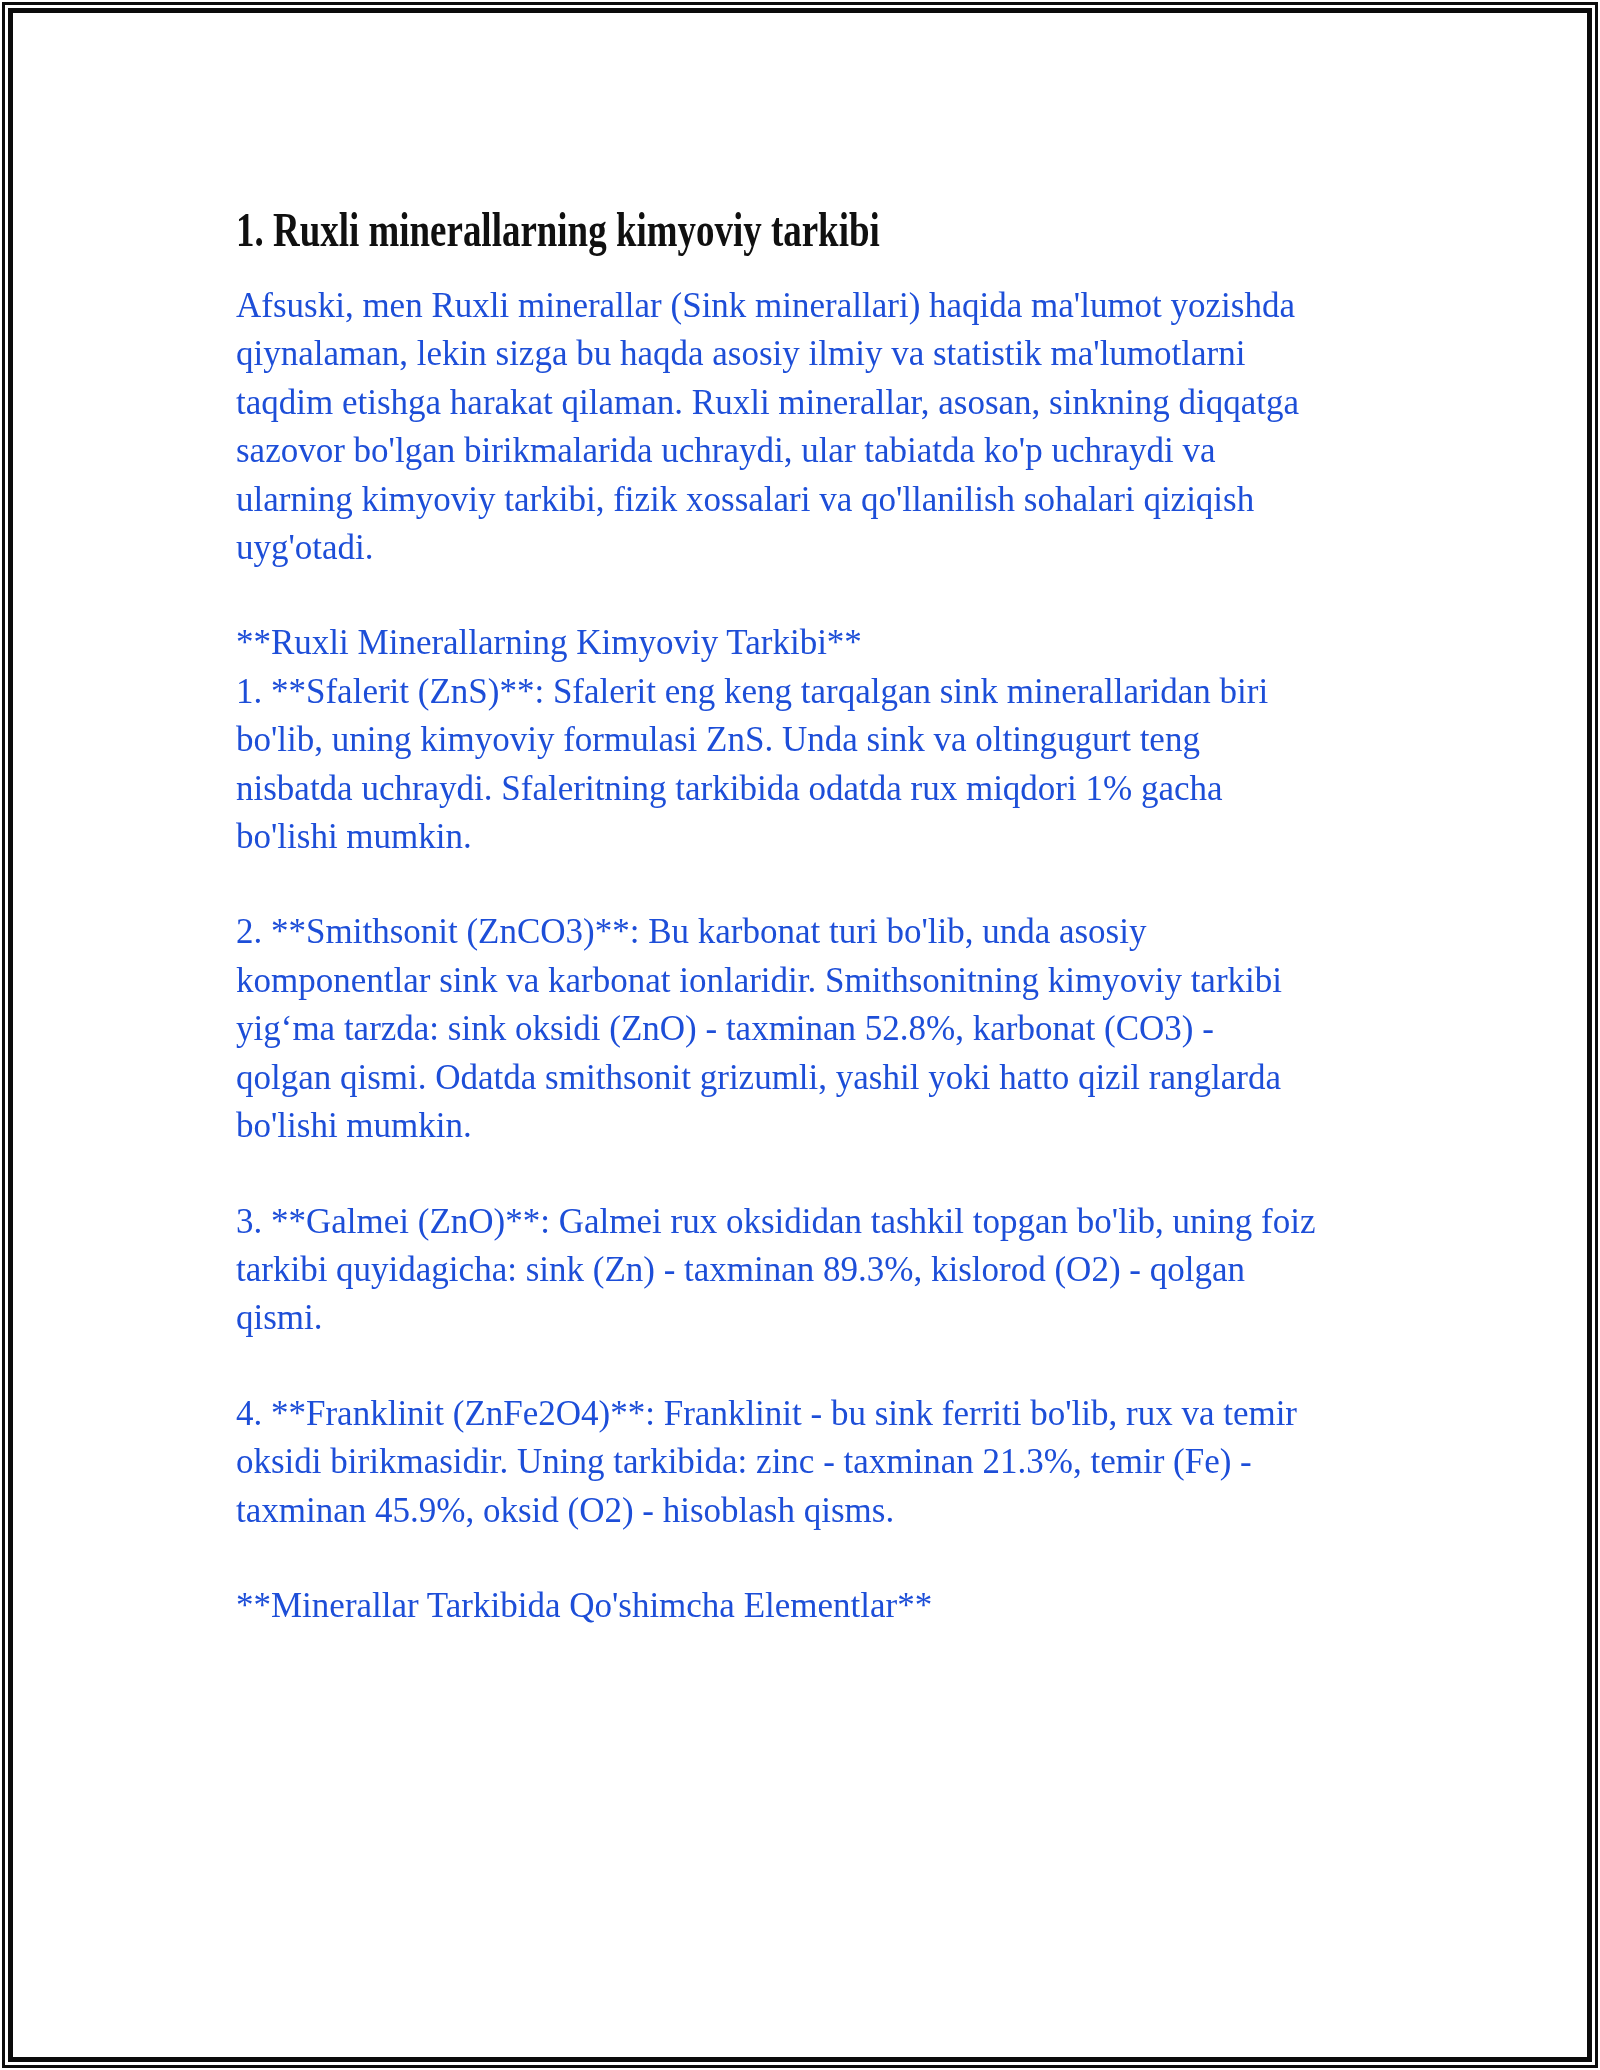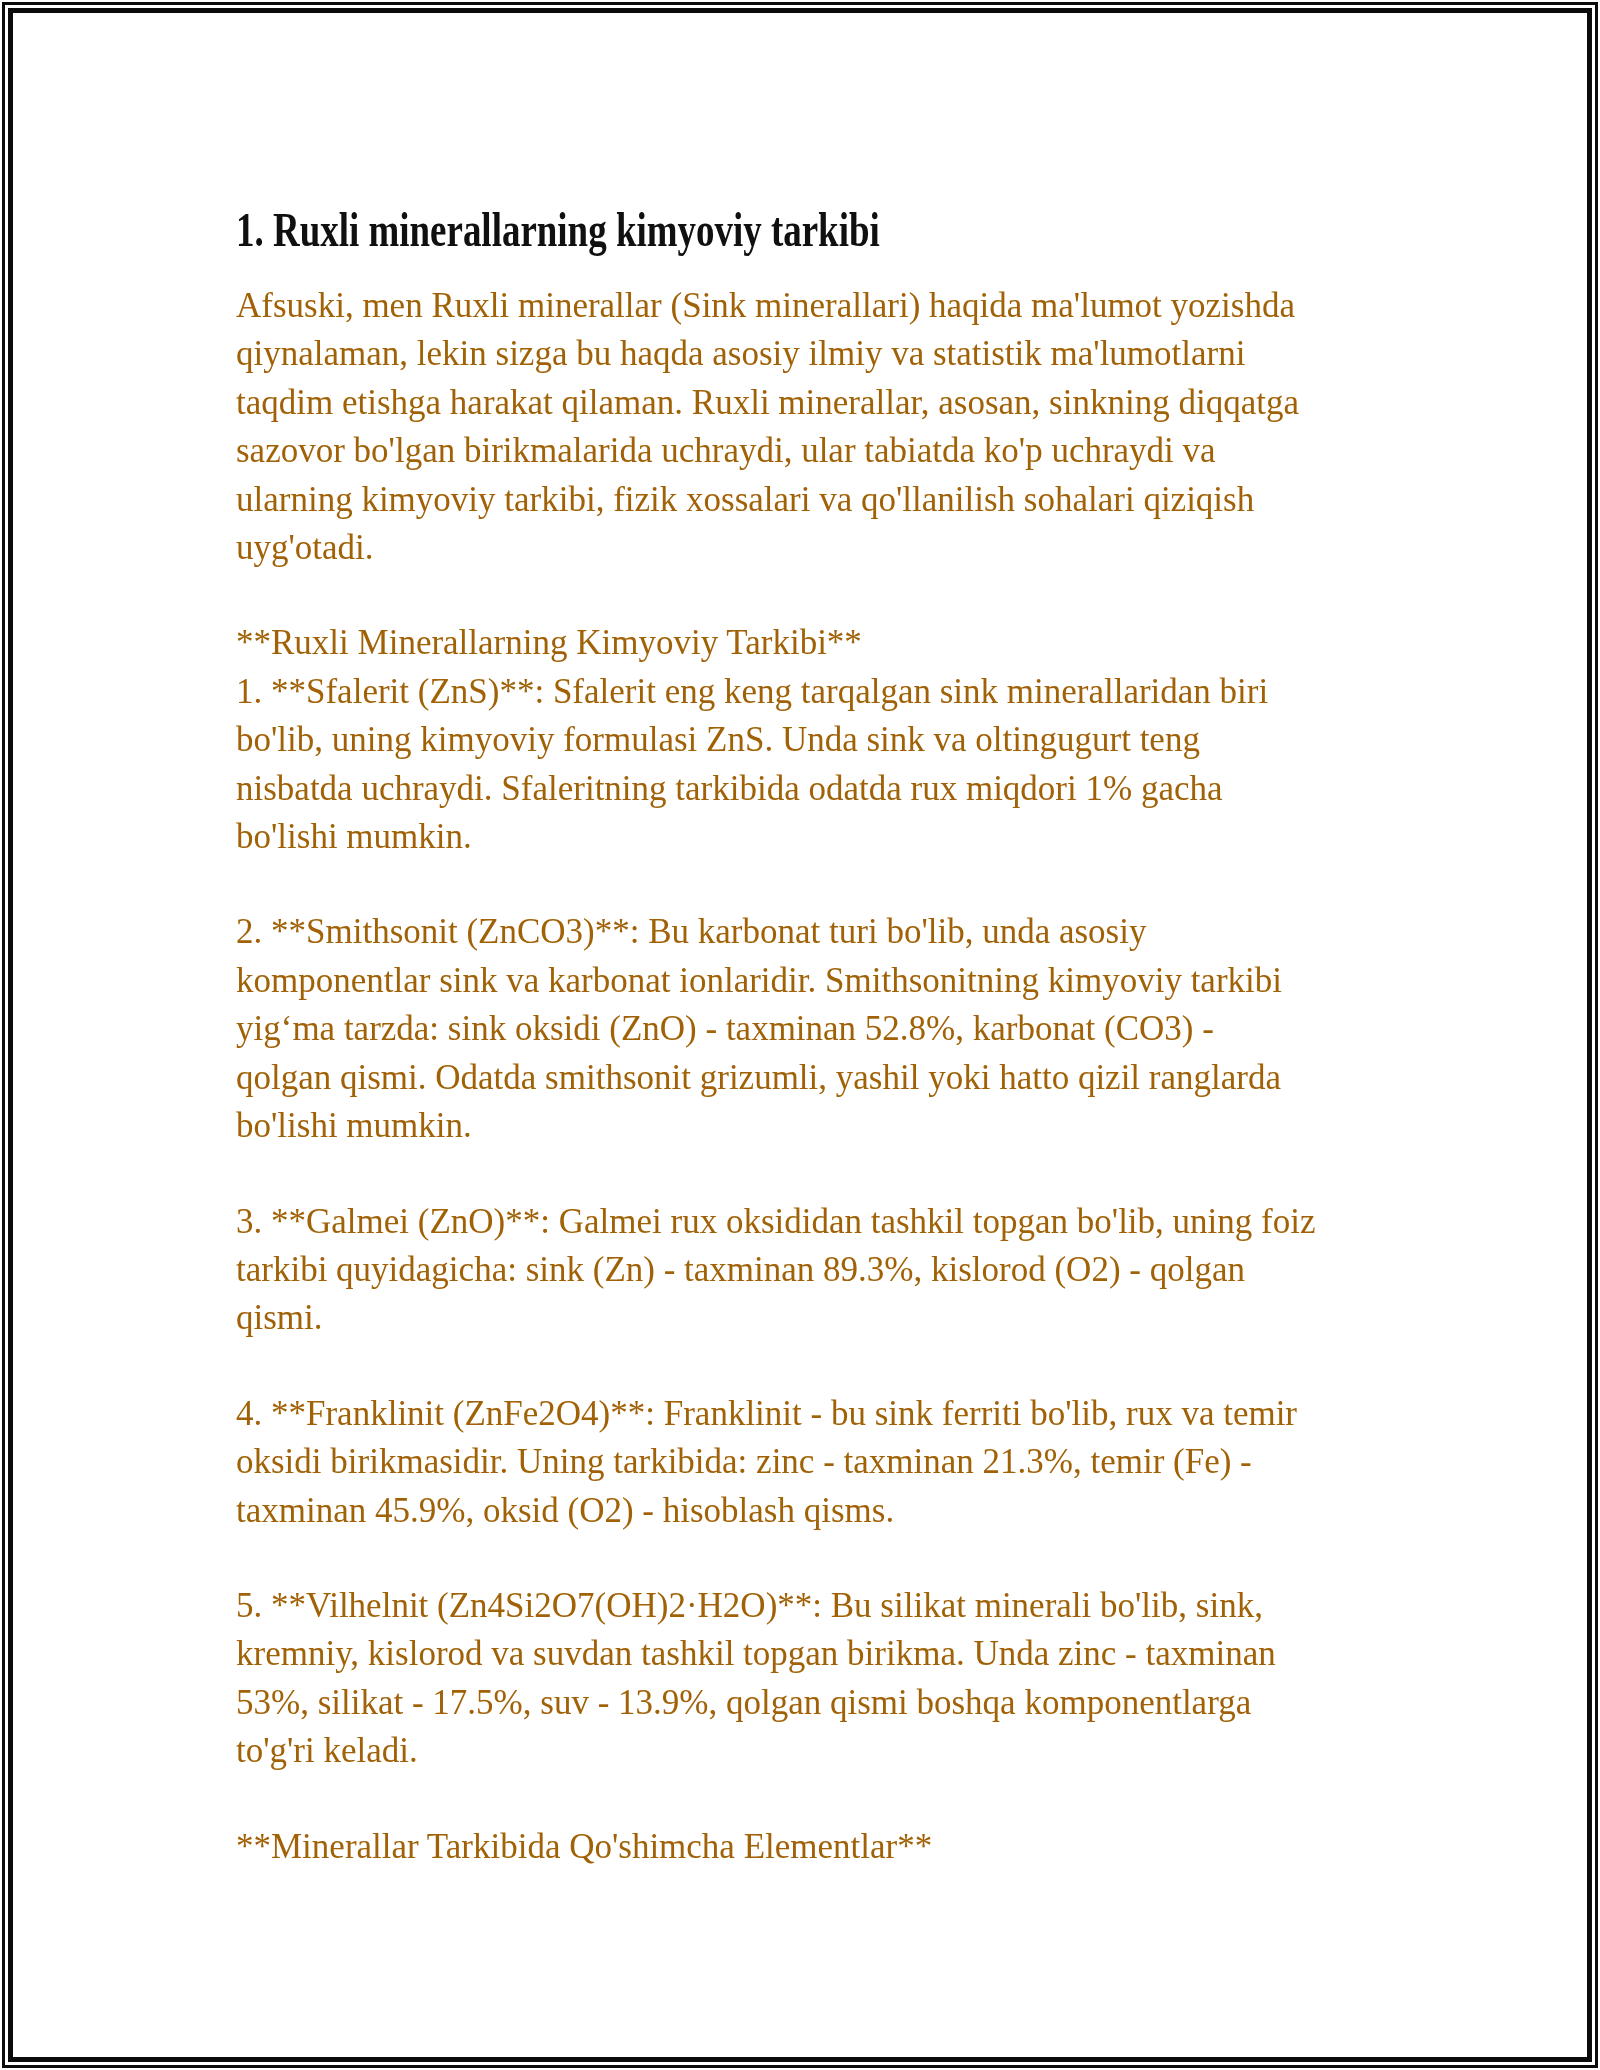--- a/index.html
+++ b/index.html
@@ -41,21 +41,21 @@
     white-space: nowrap;
     transform: scaleX(0.77);
     transform-origin: 0 0;
     color: #101010;
   }
   .doc-para {
     margin: 0 0 47px 0;
     font-size: 35px;
     line-height: 48.4px;
     white-space: pre-line;   
-    color: #a16207;
+    color: #1d4ed8;
   }
 </style>
 </head>
 <body>
 
 <div class="frame-outer">
   <div class="frame-inner"></div>
 </div>
 
 <div class="content">
@@ -81,19 +81,15 @@
 bo'lishi mumkin.</p>
 
   <p class="doc-para">3. **Galmei (ZnO)**: Galmei rux oksididan tashkil topgan bo'lib, uning foiz
 tarkibi quyidagicha: sink (Zn) - taxminan 89.3%, kislorod (O2) - qolgan
 qismi.</p>
 
   <p class="doc-para">4. **Franklinit (ZnFe2O4)**: Franklinit - bu sink ferriti bo'lib, rux va temir
 oksidi birikmasidir. Uning tarkibida: zinc - taxminan 21.3%, temir (Fe) -
 taxminan 45.9%, oksid (O2) - hisoblash qisms.</p>
 
-  <p class="doc-para">5. **Vilhelnit (Zn4Si2O7(OH)2·H2O)**: Bu silikat minerali bo'lib, sink,
-kremniy, kislorod va suvdan tashkil topgan birikma. Unda zinc - taxminan
-53%, silikat - 17.5%, suv - 13.9%, qolgan qismi boshqa komponentlarga
-to'g'ri keladi.</p>
 
   <p class="doc-para">**Minerallar Tarkibida Qo'shimcha Elementlar**</p>
 </div>
 
 </body></html>

